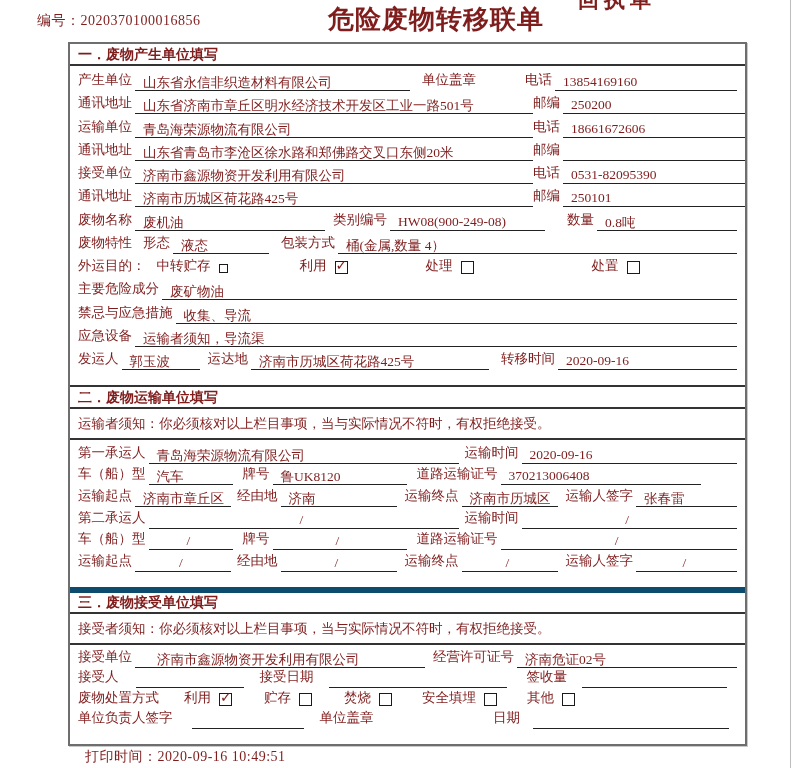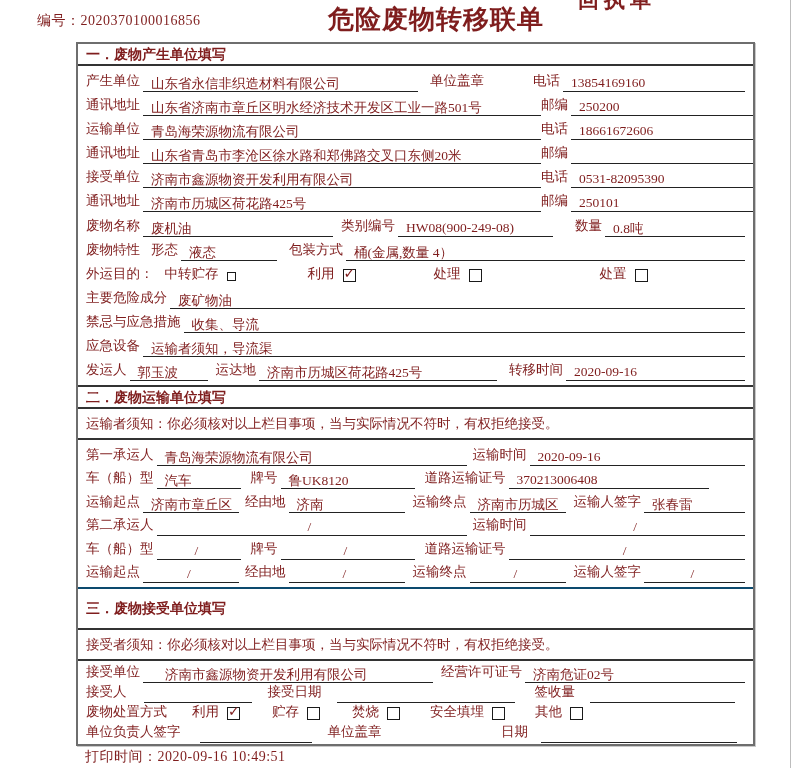--- a/index.html
+++ b/index.html
@@ -13,35 +13,35 @@
   .doc-title {
     position:absolute; left:328px; top:2px; font-size:26px; font-weight:bold;
     font-family:"Liberation Sans","DejaVu Sans",sans-serif; letter-spacing:1px;
   }
   .corner-frag {
     position:absolute; left:578px; top:-14px; font-size:21px; font-weight:bold;
     font-family:"Liberation Sans","DejaVu Sans",sans-serif; letter-spacing:5px;
   }
   .edge-line { position:absolute; left:790px; top:0; width:1px; height:768px; background:#bdbdbd; }
   .sheet {
-    position:absolute; left:76px; top:42px; width:679px; height:704px;
+    position:absolute; left:68px; top:42px; width:679px; height:704px;
     border:2px solid #6e6e6e; box-shadow:1px 1px 0 #c9c9c9;
     display:flex; flex-direction:column;
   }
   .sec-hdr {
     font-family:"Liberation Sans","DejaVu Sans",sans-serif;
     font-weight:bold; font-size:14px; padding:3px 0 2px 8px;
     border-bottom:2px solid #333; flex:0 0 auto; display:flex; align-items:center;
   }
   .sec-hdr.mid { border-top:0; }
   .notice {
     padding:0 0 0 8px; border-bottom:2px solid #333; flex:0 0 auto;
     display:flex; align-items:center;
   }
-  .rows { display:flex; flex-direction:column; padding:2px 8px 4px 8px; flex:0 0 auto; }
+  .rows { display:flex; flex-direction:column; padding:2px 8px 15px 8px; flex:0 0 auto; }
   .fr { display:flex; align-items:flex-end; flex:1; min-height:0; }
   .lb { white-space:pre; padding:0 3px 2px 0; flex:0 0 auto; }
   .v  { border-bottom:1.5px solid #222; padding:0 4px 1px 8px; white-space:pre;
         overflow:hidden; flex:0 0 auto; height:17px; }
   .v.grow { flex:1 1 auto; }
   .v.ctr { text-align:center; padding-left:0; }
   .sp { flex:1 1 auto; }
   .cbg { display:inline-flex; align-items:flex-end; flex:0 0 auto; }
   .cbl { white-space:pre; padding:0 8px 2px 0; }
   .cb { position:relative; width:13px; height:13px; border:1.6px solid #1a1a1a;
@@ -212,21 +212,21 @@
         <span class="v ctr" style="width:96px">/</span>
         <span class="lb" style="margin-left:6px">经由地</span>
         <span class="v ctr" style="width:116px">/</span>
         <span class="lb" style="margin-left:8px">运输终点</span>
         <span class="v ctr" style="width:96px">/</span>
         <span class="lb" style="margin-left:8px">运输人签字</span>
         <span class="v grow ctr">/</span>
       </div>
     </div>
 
-    <div class="sec-hdr mid" style="height:43px;border-top:2px solid #0c4a6e">三．废物接受单位填写</div>
+    <div class="sec-hdr mid" style="height:27px;border-top:6px solid #0c4a6e">三．废物接受单位填写</div>
     <div class="notice" style="height:31px">接受者须知：你必须核对以上栏目事项，当与实际情况不符时，有权拒绝接受。</div>
     <div class="rows" style="flex:1 1 auto">
       <div class="fr">
         <span class="lb">接受单位</span>
         <span class="v" style="width:290px;padding-left:22px">济南市鑫源物资开发利用有限公司</span>
         <span class="lb" style="margin-left:8px">经营许可证号</span>
         <span class="v grow">济南危证02号</span>
       </div>
       <div class="fr">
         <span class="lb">接受人</span>

